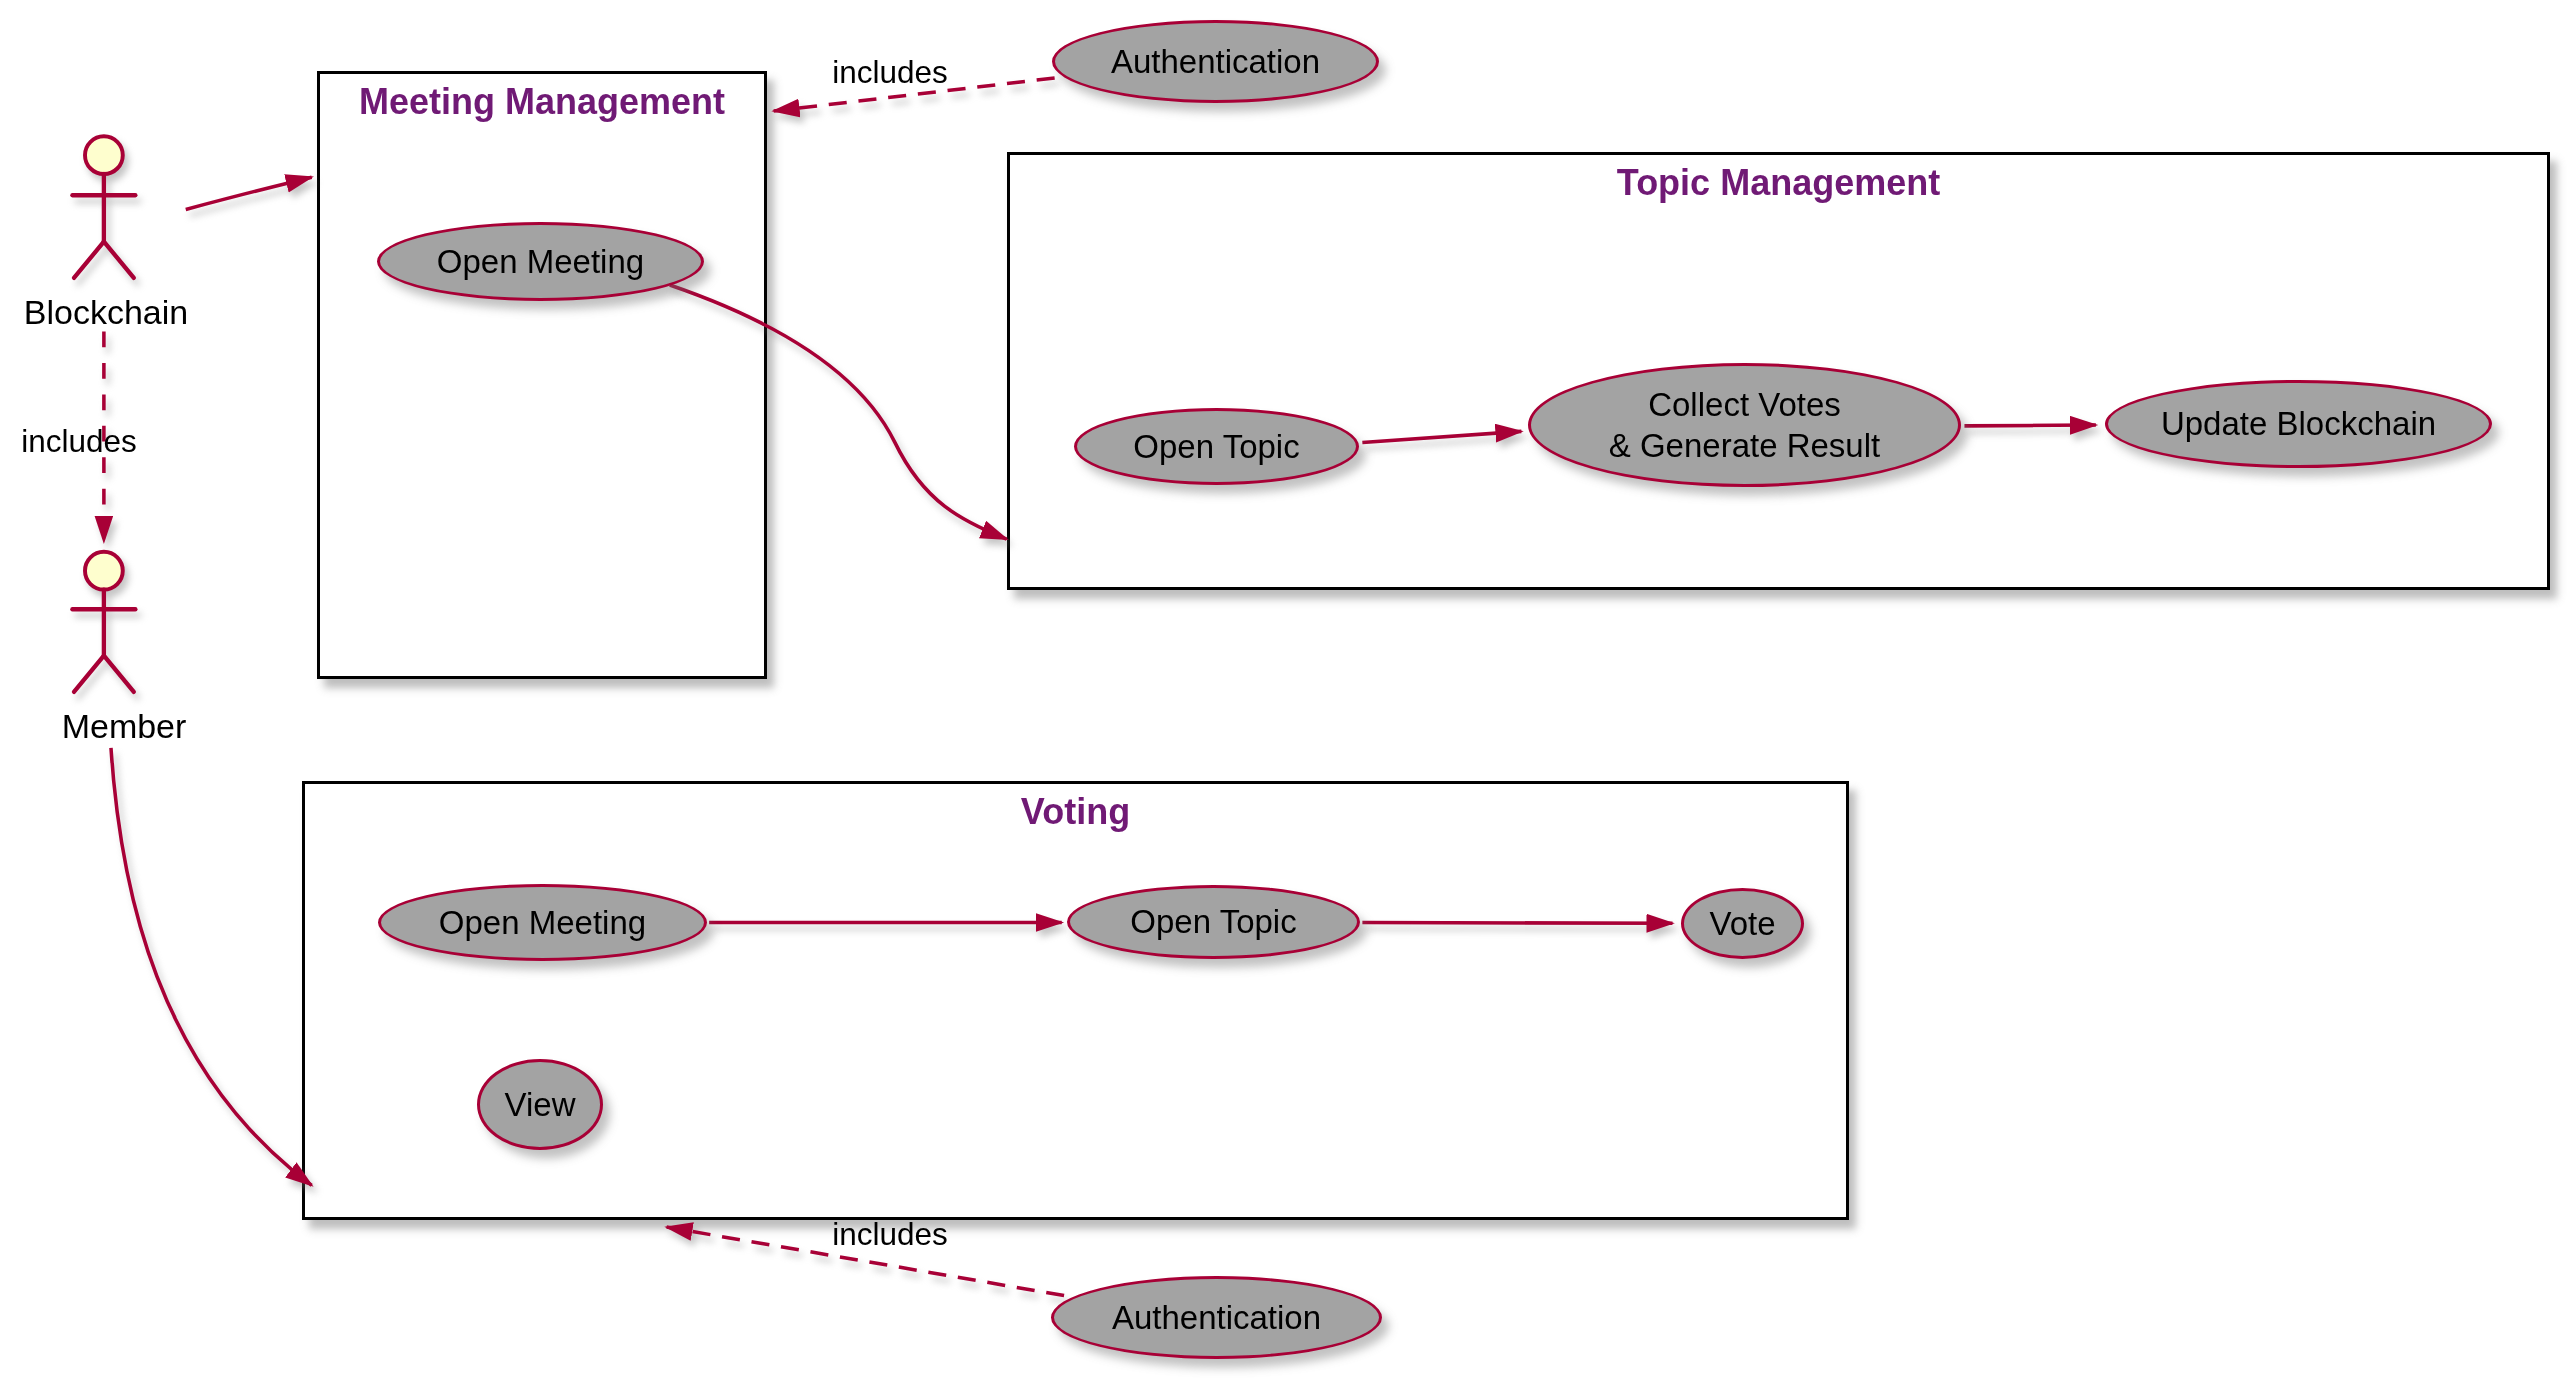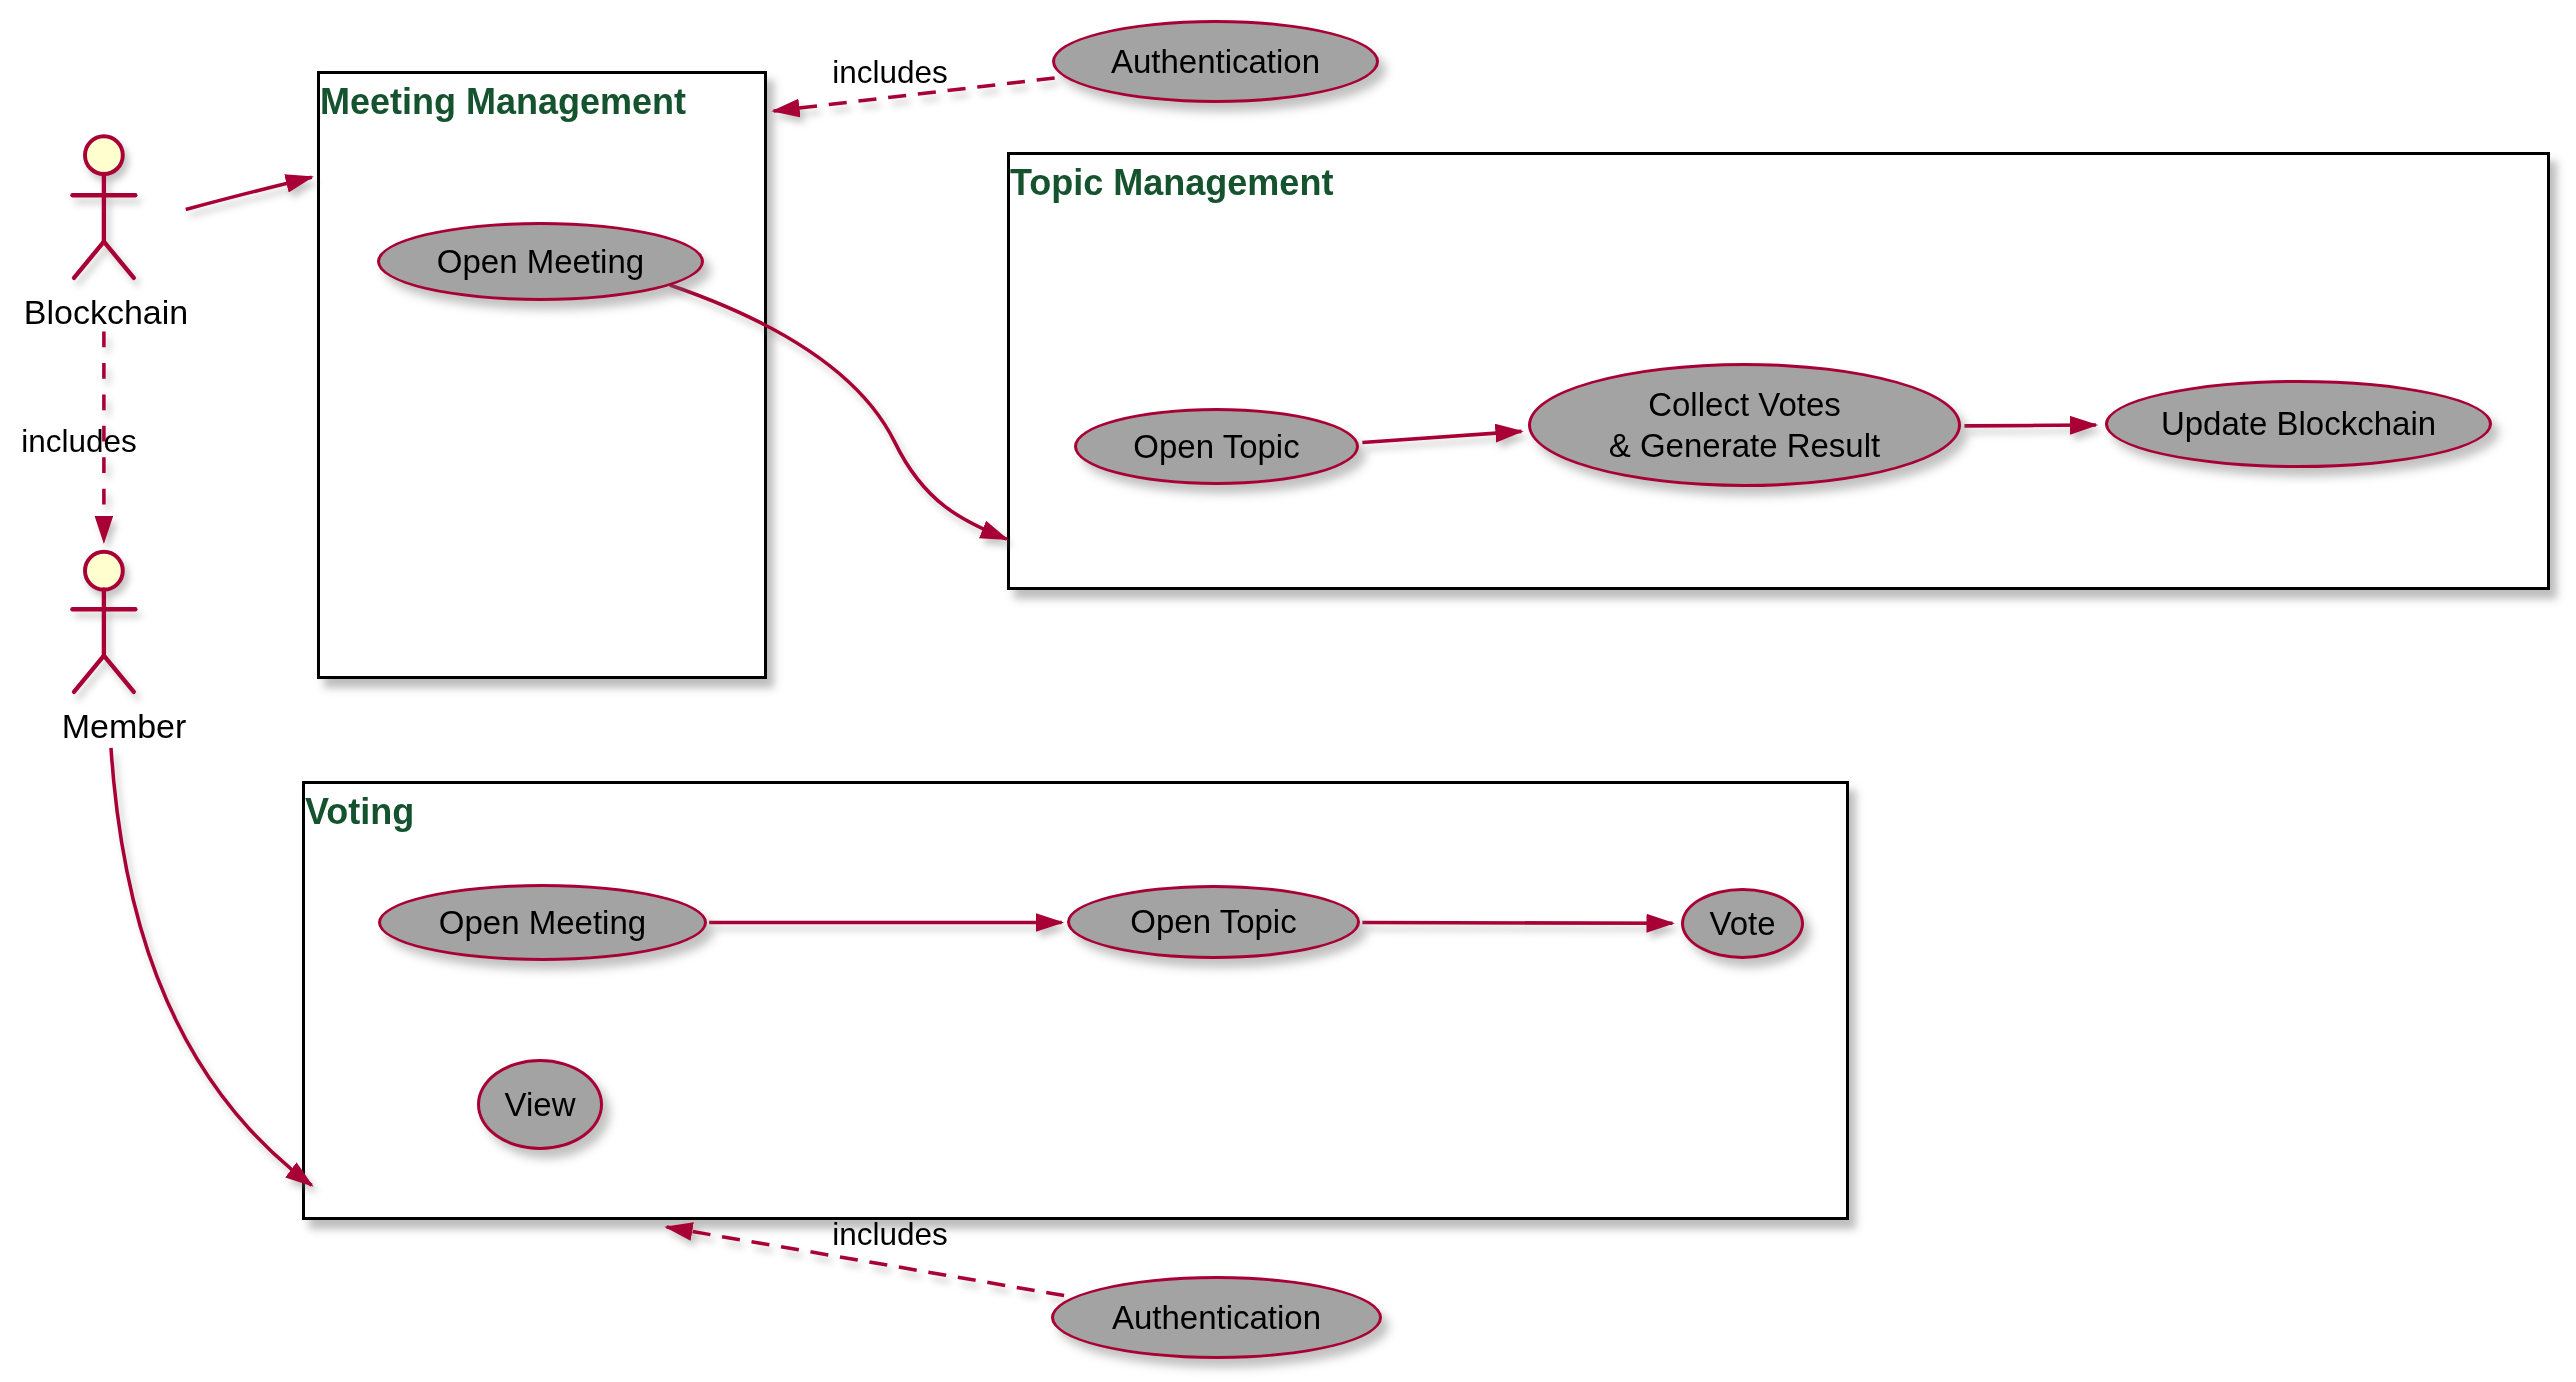--- a/index.html
+++ b/index.html
@@ -15,23 +15,24 @@
   .pkg{
     position:absolute;
     border:3.1px solid #000000;
     background:transparent;
     box-sizing:border-box;
     box-shadow:7px 8.7px 7.9px rgba(110,110,110,.45);
   }
   .pkg-title{
     width:100%;
     padding-top:7px;
+    text-align:center;
     font-size:36px;
     font-weight:bold;
-    color:#14532d;
+    color:#701a75;
   }
   
   .uc{
     position:absolute;
     border:3.9px solid #A80036;
     border-radius:50%;
     background:#a3a3a3;
     box-sizing:border-box;
     display:flex;
     align-items:center;

